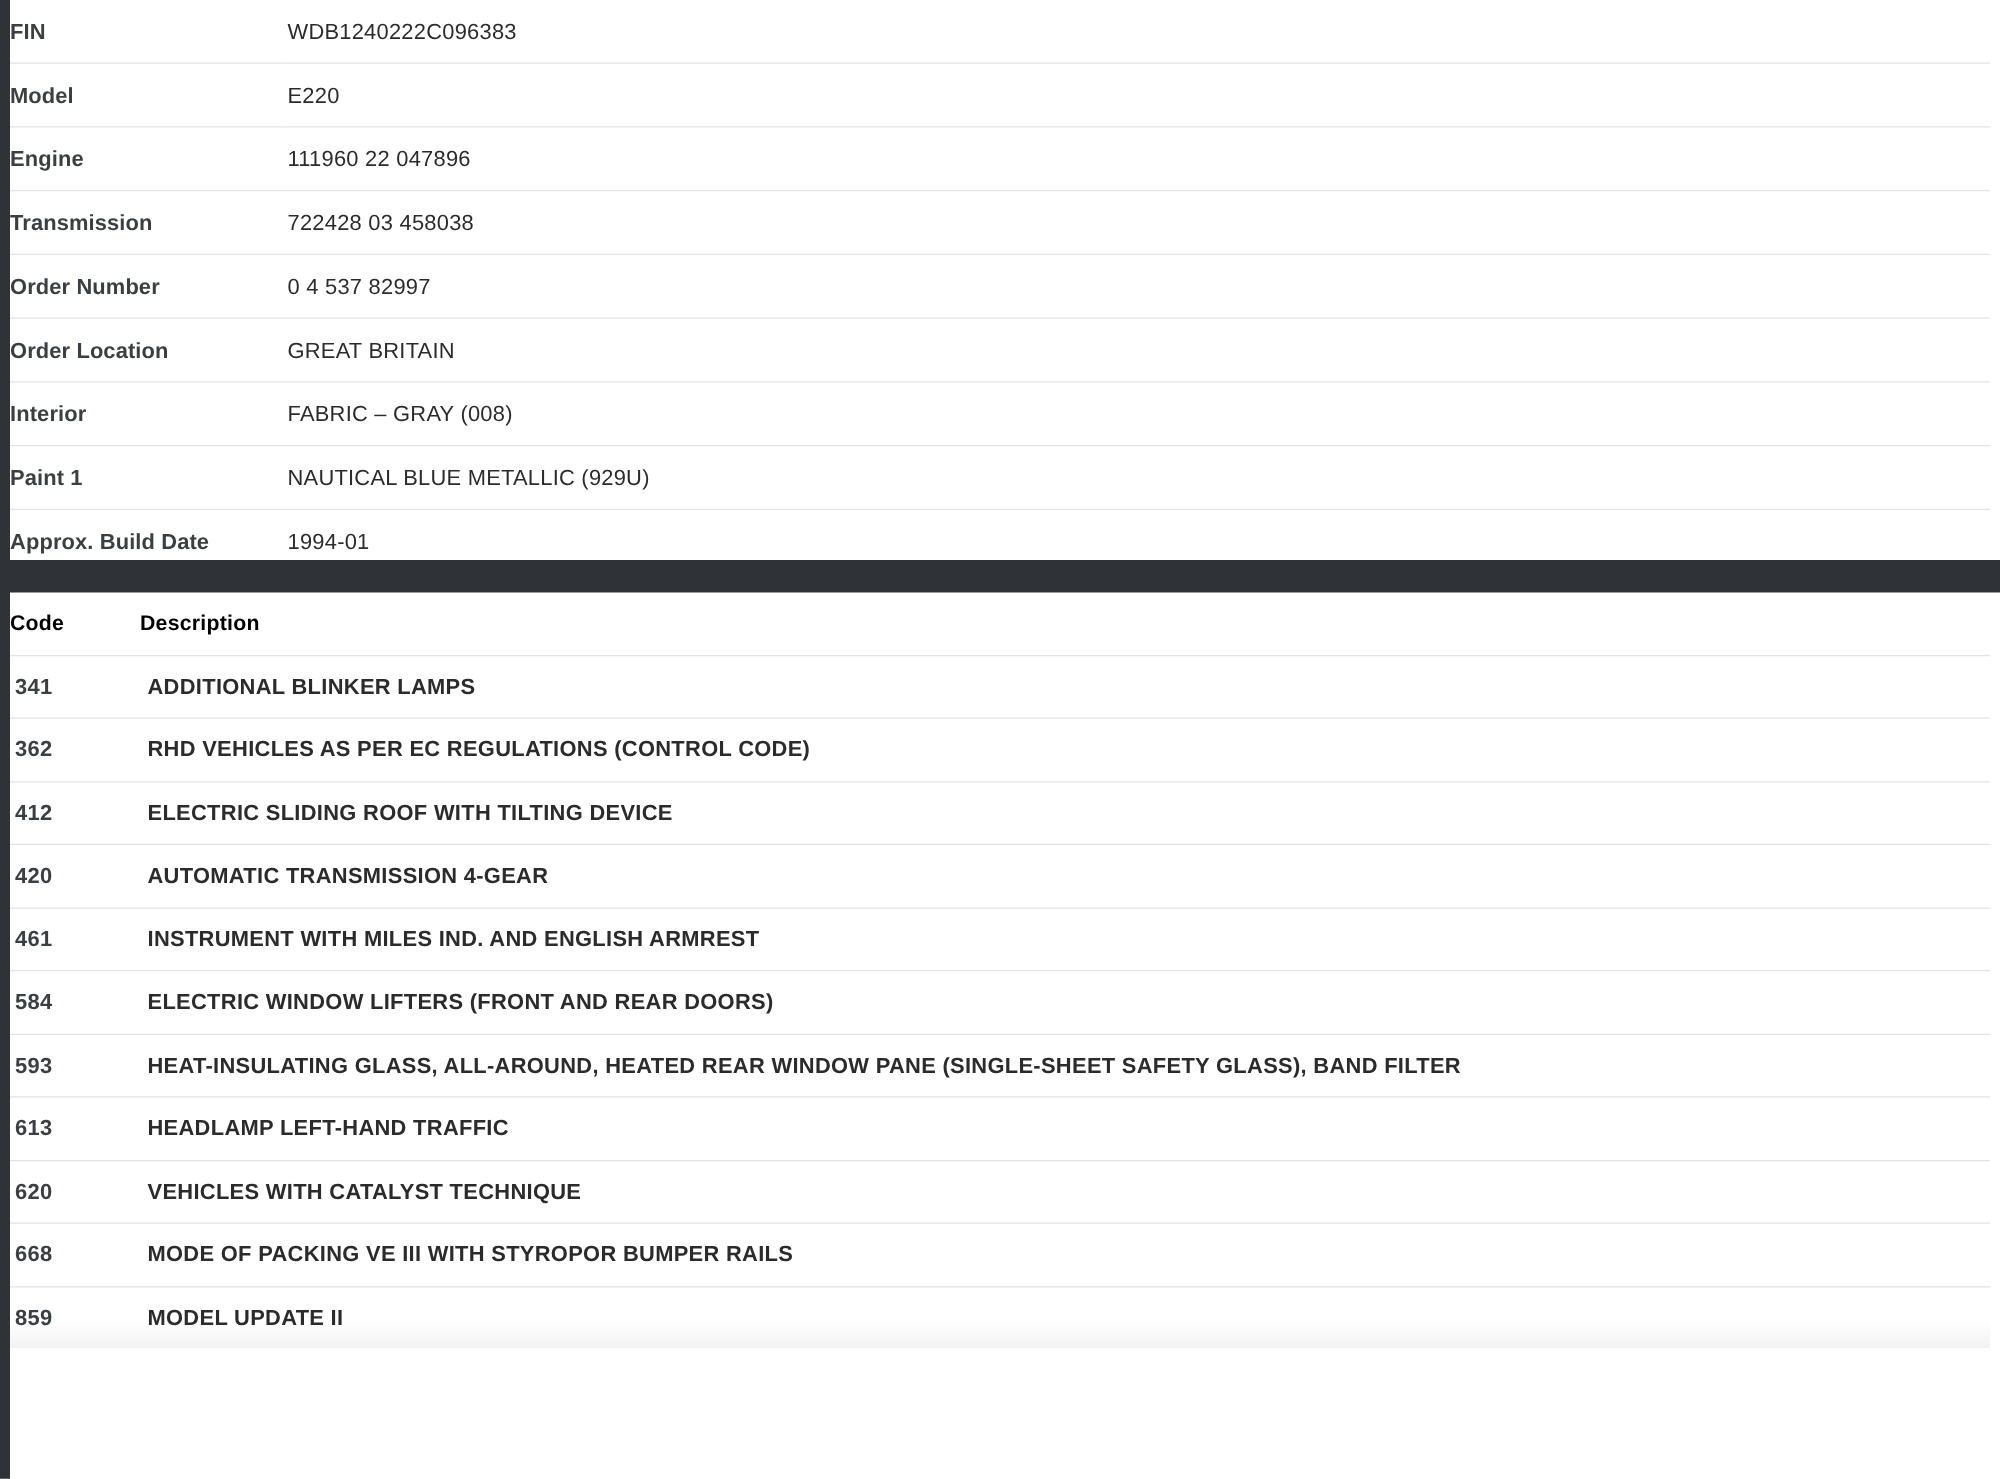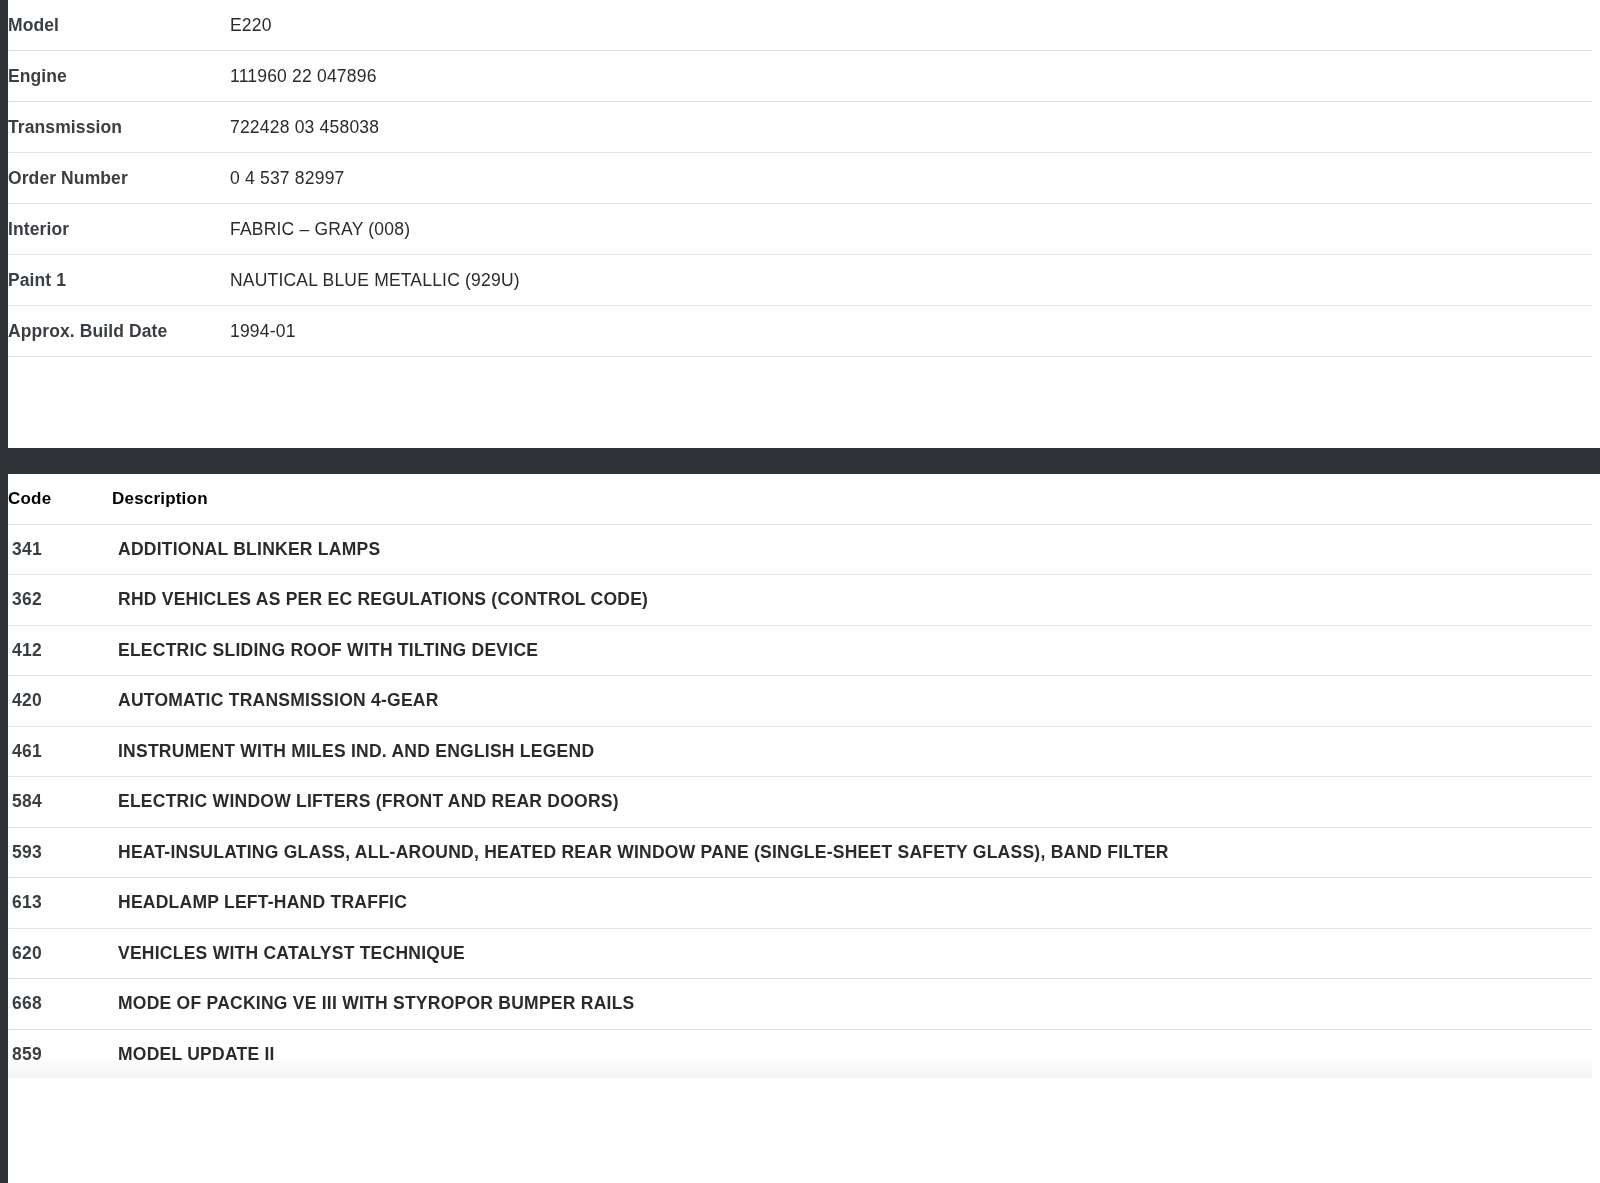--- a/index.html
+++ b/index.html
@@ -158,34 +158,42 @@
 
 <div class="page">
 
   <div class="left-rail"></div>
   <div class="left-rail-2"></div>
   <div class="right-rail"></div>
 
   <table class="spec-table">
     <tbody>
       <tr>
+        <td class="spec-label">FIN</td>
+        <td class="spec-value">WDB1240222C096383</td>
+      </tr>
+      <tr>
         <td class="spec-label">Model</td>
         <td class="spec-value">E220</td>
       </tr>
       <tr>
         <td class="spec-label">Engine</td>
         <td class="spec-value">111960 22 047896</td>
       </tr>
       <tr>
         <td class="spec-label">Transmission</td>
         <td class="spec-value">722428 03 458038</td>
       </tr>
       <tr>
         <td class="spec-label">Order Number</td>
         <td class="spec-value">0 4 537 82997</td>
+      </tr>
+      <tr>
+        <td class="spec-label">Order Location</td>
+        <td class="spec-value">GREAT BRITAIN</td>
       </tr>
       <tr>
         <td class="spec-label">Interior</td>
         <td class="spec-value">FABRIC – GRAY (008)</td>
       </tr>
       <tr>
         <td class="spec-label">Paint 1</td>
         <td class="spec-value">NAUTICAL BLUE METALLIC (929U)</td>
       </tr>
       <tr>
@@ -217,21 +225,21 @@
         <tr>
           <td class="cell-code">412</td>
           <td class="cell-desc">ELECTRIC SLIDING ROOF WITH TILTING DEVICE</td>
         </tr>
         <tr>
           <td class="cell-code">420</td>
           <td class="cell-desc">AUTOMATIC TRANSMISSION 4-GEAR</td>
         </tr>
         <tr>
           <td class="cell-code">461</td>
-          <td class="cell-desc">INSTRUMENT WITH MILES IND. AND ENGLISH LEGEND</td>
+          <td class="cell-desc">INSTRUMENT WITH MILES IND. AND ENGLISH ARMREST</td>
         </tr>
         <tr>
           <td class="cell-code">584</td>
           <td class="cell-desc">ELECTRIC WINDOW LIFTERS (FRONT AND REAR DOORS)</td>
         </tr>
         <tr>
           <td class="cell-code">593</td>
           <td class="cell-desc">HEAT-INSULATING GLASS, ALL-AROUND, HEATED REAR WINDOW PANE (SINGLE-SHEET SAFETY GLASS), BAND FILTER</td>
         </tr>
         <tr>

